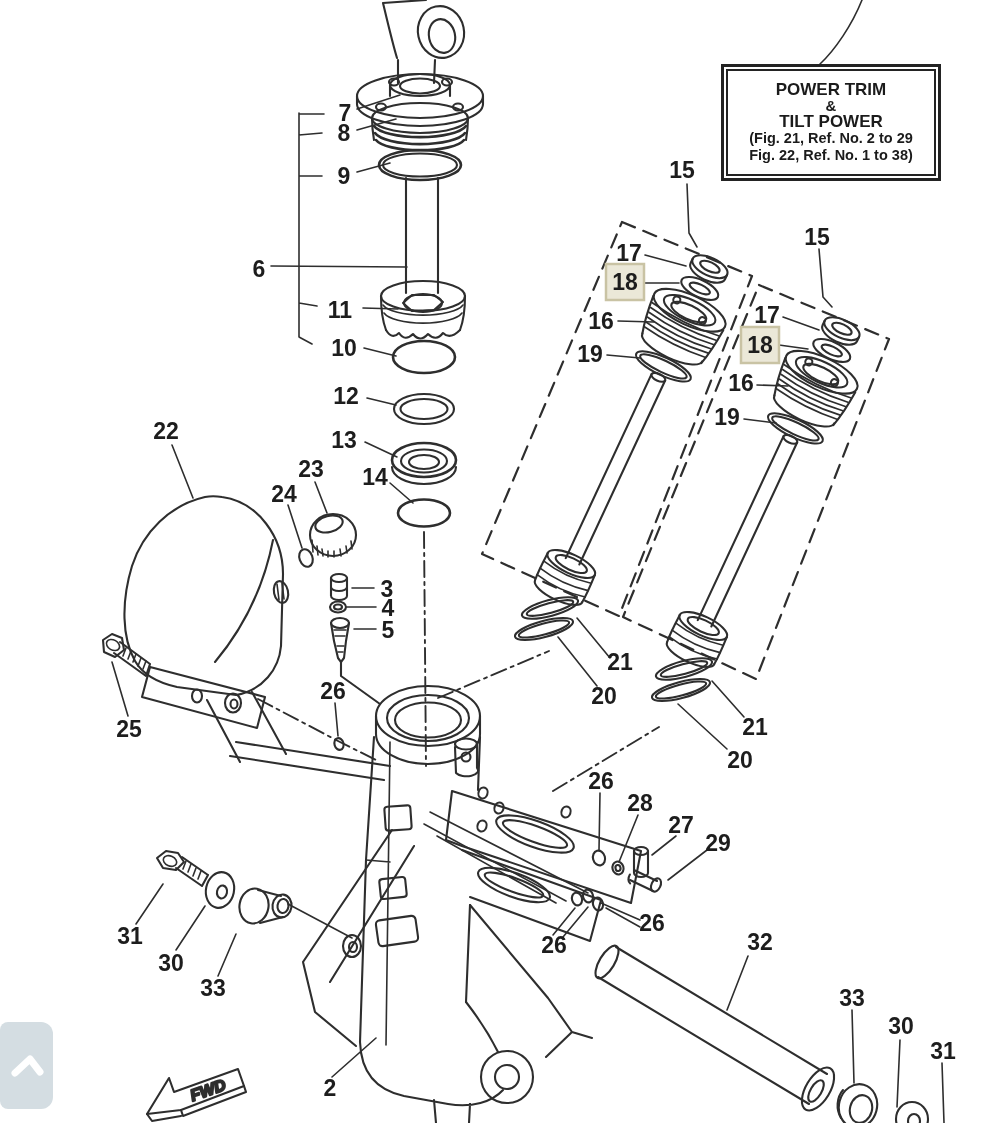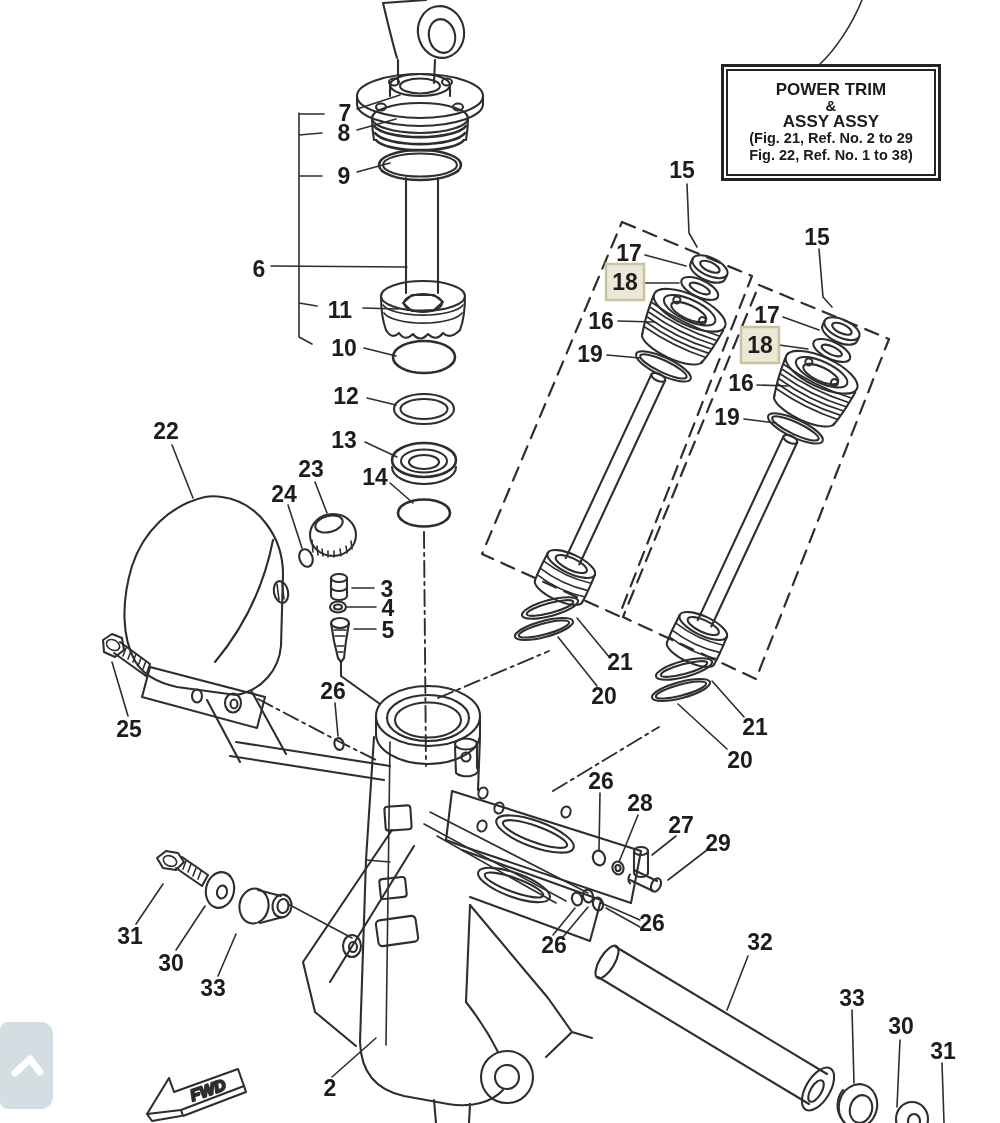--- a/index.html
+++ b/index.html
@@ -323,21 +323,21 @@
         <text x="852" y="998" class="plbl">33</text>
         <text x="901" y="1026" class="plbl">30</text>
         <text x="943" y="1051" class="plbl">31</text>
       </g>
 </svg>
 
 <div id="titlebox">
   <div class="inner">
     <div class="tb-big">POWER TRIM</div>
     <div class="tb-amp">&amp;</div>
-    <div class="tb-big" able="false">ASSY ASSY</div>
+    <div class="tb-big" able="false">TILT POWER</div>
     <div class="tb-small">(Fig. 21, Ref. No. 2 to 29</div>
     <div class="tb-small" style="margin-top:0">Fig. 22, Ref. No. 1 to 38)</div>
   </div>
 </div>
 
 <button id="scrollbtn">
   <svg width="53" height="87" viewBox="0 0 53 87">
     <path d="M 9,50 L 24,36 L 34,49" stroke="#ffffff" stroke-width="7" fill="none" stroke-linecap="round" stroke-linejoin="round"></path>
   </svg>
 </button>

